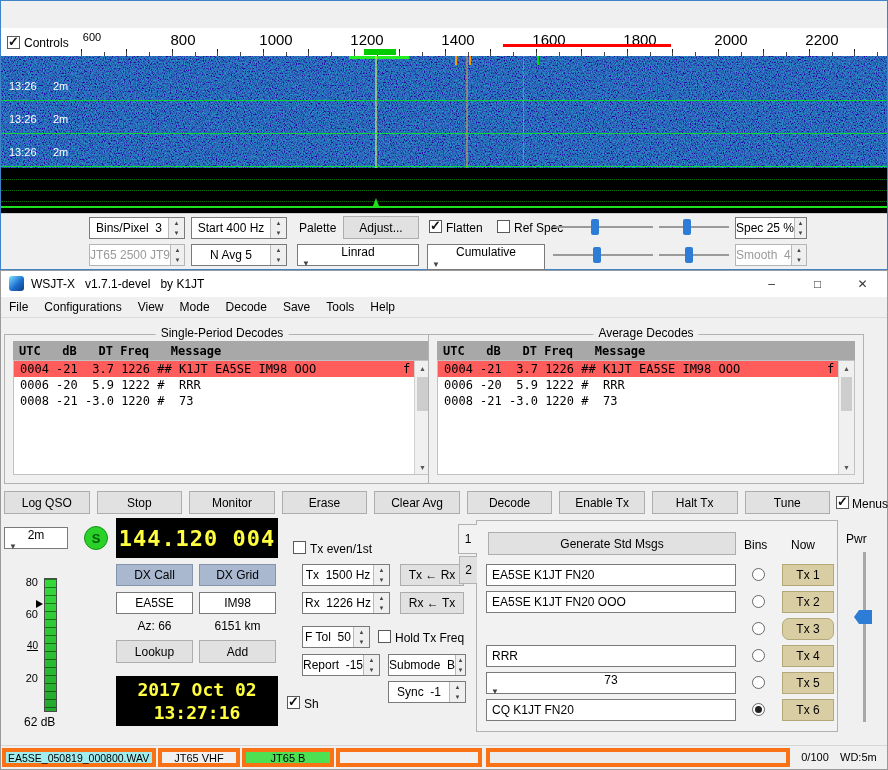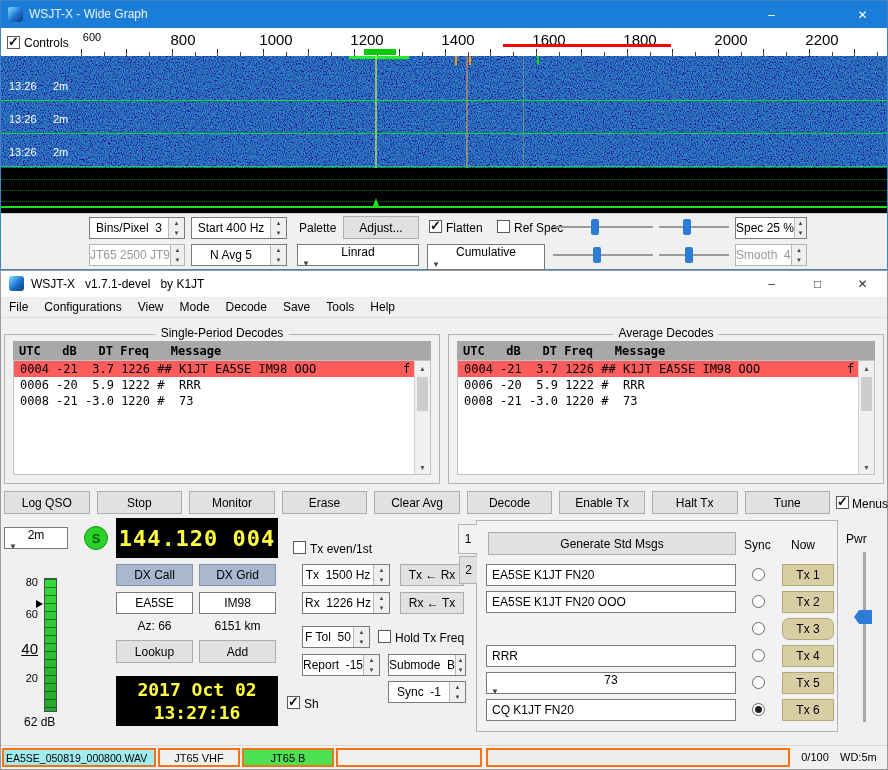--- a/index.html
+++ b/index.html
@@ -39,35 +39,29 @@
   .sbar .a.up{top:0;} .sbar .a.dn{bottom:0;}
   .sbar .a.up::before{content:"▲";} .sbar .a.dn::before{content:"▼";}
   .sbar .thumb{position:absolute;left:2px;right:2px;top:16px;height:34px;background:#cdcdcd;}
   .slider{position:absolute;height:20px;}
   .slider .track{position:absolute;left:0;right:0;top:9px;height:2px;background:#9a9a9a;}
   .slider .thumb{position:absolute;top:2px;width:8px;height:16px;background:var(--accent_blue,#2d7cd6);border-radius:2px;}
   .tb-btn{position:absolute;top:0;width:45px;height:28px;display:flex;align-items:center;justify-content:center;}
   .glyph-min::before{content:"–";}
   .glyph-max::before{content:"□";}
   .glyph-close::before{content:"✕";}
-  .statchip{position:absolute;top:748px;height:19px;border:2px solid #f97316;box-sizing:border-box;display:flex;align-items:center;font-size:11px;background:#f0f0f0;}
+  .statchip{position:absolute;top:748px;height:19px;border:4px solid #f97316;box-sizing:border-box;display:flex;align-items:center;font-size:11px;background:#f0f0f0;}
 </style>
 </head>
 <body>
 
 <div id="screen">
 
   <div class="abs" style="left:0;top:0;width:888px;height:270px;background:#f0f0f0;border:1px solid #3f84c8;"></div>
 
-  <div class="abs" style="left:1px;top:1px;width:886px;height:27px;background:var(--titlebar_blue,#1a7dd7);">
-    <span class="abs" style="left:7px;top:6px;width:15px;height:15px;border-radius:3px;background:linear-gradient(135deg,#7fe3ff,#1d6fd0 55%,#123d7a);"></span>
-    <span class="abs" style="left:28px;top:6px;color:#e8f2fc;">WSJT-X - Wide Graph</span>
-    <span class="tb-btn glyph-min" style="right:93px;color:#fff;"></span>
-    <span class="tb-btn glyph-close" style="right:2px;color:#fff;"></span>
-  </div>
 
   <div class="abs" style="left:1px;top:28px;width:886px;height:28px;background:#ffffff;padding-left:48px;">
     <span class="cbx on" style="left:6px;top:8px;"></span>
     <span class="lbl" style="left:23px;top:8px;">Controls</span>
 
     <div class="abs" style="left:80px;top:21px;width:800px;height:7px;background:repeating-linear-gradient(90deg,#222 0 1px,transparent 1px 45.5px);"></div>
     <div class="abs" style="left:80px;top:24px;width:800px;height:4px;background:repeating-linear-gradient(90deg,#444 0 1px,transparent 1px 22.75px);"></div>
     <span class="lbl" style="left:71px;top:3px;width:40px;text-align:center;font-size:11px;">600</span>
     <span class="lbl" style="left:162px;top:3px;width:40px;text-align:center;font-size:15px;">800</span>
     <span class="lbl" style="left:253px;top:3px;width:44px;text-align:center;font-size:15px;">1000</span>
@@ -224,21 +218,21 @@
       <div class="dec-row mono">0006 -20  5.9 1222 #  RRR</div>
       <div class="dec-row mono">0008 -21 -3.0 1220 #  73</div>
       <div class="sbar">
           <span class="a up"></span>
           <div class="thumb"></div>
           <span class="a dn"></span>
         </div>
     </div>
   </div>
 
-  <div class="group" style="left:448px;top:334px;width:434px;height:148px;">
+  <div class="group" style="left:428px;top:334px;width:434px;height:148px;">
     <span class="legend">Average Decodes</span>
     <div class="dec-header mono">UTC   dB   DT Freq   Message</div>
     <div class="dec-body">
       <div class="dec-row mono hl">0004 -21  3.7 1226 ## K1JT EA5SE IM98 OOO            f</div>
       <div class="dec-row mono">0006 -20  5.9 1222 #  RRR</div>
       <div class="dec-row mono">0008 -21 -3.0 1220 #  73</div>
       <div class="sbar">
           <span class="a up"></span>
           <div class="thumb"></div>
           <span class="a dn"></span>
@@ -262,21 +256,21 @@
 
   <div class="combo abs" style="left:4px;top:527px;width:64px;height:22px;">
     <span class="val">2m</span>
       <span class="arrow"></span>
   </div>
   <div class="abs" style="left:84px;top:526px;width:24px;height:24px;border-radius:50%;background:#29d129;border:1px solid #179417;display:flex;align-items:center;justify-content:center;font-weight:bold;color:#045c04;font-size:13px;">S</div>
   <div class="lcd abs" style="left:116px;top:518px;width:162px;height:40px;font-size:22px;font-weight:bold;letter-spacing:1px;">144.120 004</div>
 
   <span class="lbl" style="left:20px;top:576px;width:18px;text-align:right;font-size:11px;">80</span>
   <span class="lbl" style="left:20px;top:608px;width:18px;text-align:right;font-size:11px;">60</span>
-  <span class="lbl" style="left:20px;top:640px;width:18px;text-align:right;font-size:15px;text-decoration:underline;">40</span>
+  <span class="lbl" style="left:20px;top:640px;width:18px;text-align:right;font-size:10px;text-decoration:underline;">40</span>
   <span class="lbl" style="left:20px;top:672px;width:18px;text-align:right;font-size:11px;">20</span>
   <div class="abs" style="left:44px;top:578px;width:13px;height:134px;background:linear-gradient(180deg,#36d93c,#23a82c);border:1px solid #4a4a4a;">
     <div class="abs" style="left:0;right:0;top:0;bottom:0;background:repeating-linear-gradient(180deg,rgba(0,0,0,0.45) 0 1px,transparent 1px 8px);"></div>
   </div>
   <div class="abs" style="left:36px;top:600px;width:0;height:0;border-top:4px solid transparent;border-bottom:4px solid transparent;border-left:7px solid #000;"></div>
   <span class="lbl" style="left:24px;top:715px;width:44px;">62 dB</span>
 
   <div class="btn btn-blue abs" style="left:116px;top:564px;width:77px;height:22px;">DX Call</div>
   <div class="btn btn-blue abs" style="left:199px;top:564px;width:77px;height:22px;">DX Grid</div>
   <div class="field center abs" style="left:116px;top:592px;width:77px;height:22px;">EA5SE</div>
@@ -341,21 +335,21 @@
       </span>
   </div>
   <span class="cbx on" style="left:287px;top:696px;"></span>
   <span class="lbl" style="left:304px;top:697px;">Sh</span>
 
   <div class="abs" style="left:476px;top:520px;width:362px;height:212px;border:1px solid #b2b2b2;background:#f2f2f2;"></div>
   <div class="abs" style="left:458px;top:524px;width:19px;height:30px;border:1px solid #b2b2b2;border-right:none;background:#f2f2f2;display:flex;align-items:center;justify-content:center;">1</div>
   <div class="abs" style="left:459px;top:556px;width:18px;height:28px;border:1px solid #b2b2b2;border-right:none;background:#e0e0e0;display:flex;align-items:center;justify-content:center;">2</div>
 
   <div class="btn abs" style="left:488px;top:532px;width:248px;height:23px;">Generate Std Msgs</div>
-  <span class="lbl" style="left:744px;top:538px;">Sync</span>
+  <span class="lbl" style="left:744px;top:538px;">Bins</span>
   <span class="lbl" style="left:791px;top:538px;">Now</span>
 
   <div class="field abs" style="left:486px;top:564px;width:250px;height:22px;">EA5SE K1JT FN20</div>
   <span class="rad" style="left:752px;top:568px;"></span>
   <div class="btn btn-tx abs" style="left:782px;top:564px;width:52px;height:22px;">Tx 1</div>
 
   <div class="field abs" style="left:486px;top:591px;width:250px;height:22px;">EA5SE K1JT FN20 OOO</div>
   <span class="rad" style="left:752px;top:595px;"></span>
   <div class="btn btn-tx abs" style="left:782px;top:591px;width:52px;height:22px;">Tx 2</div>
 

